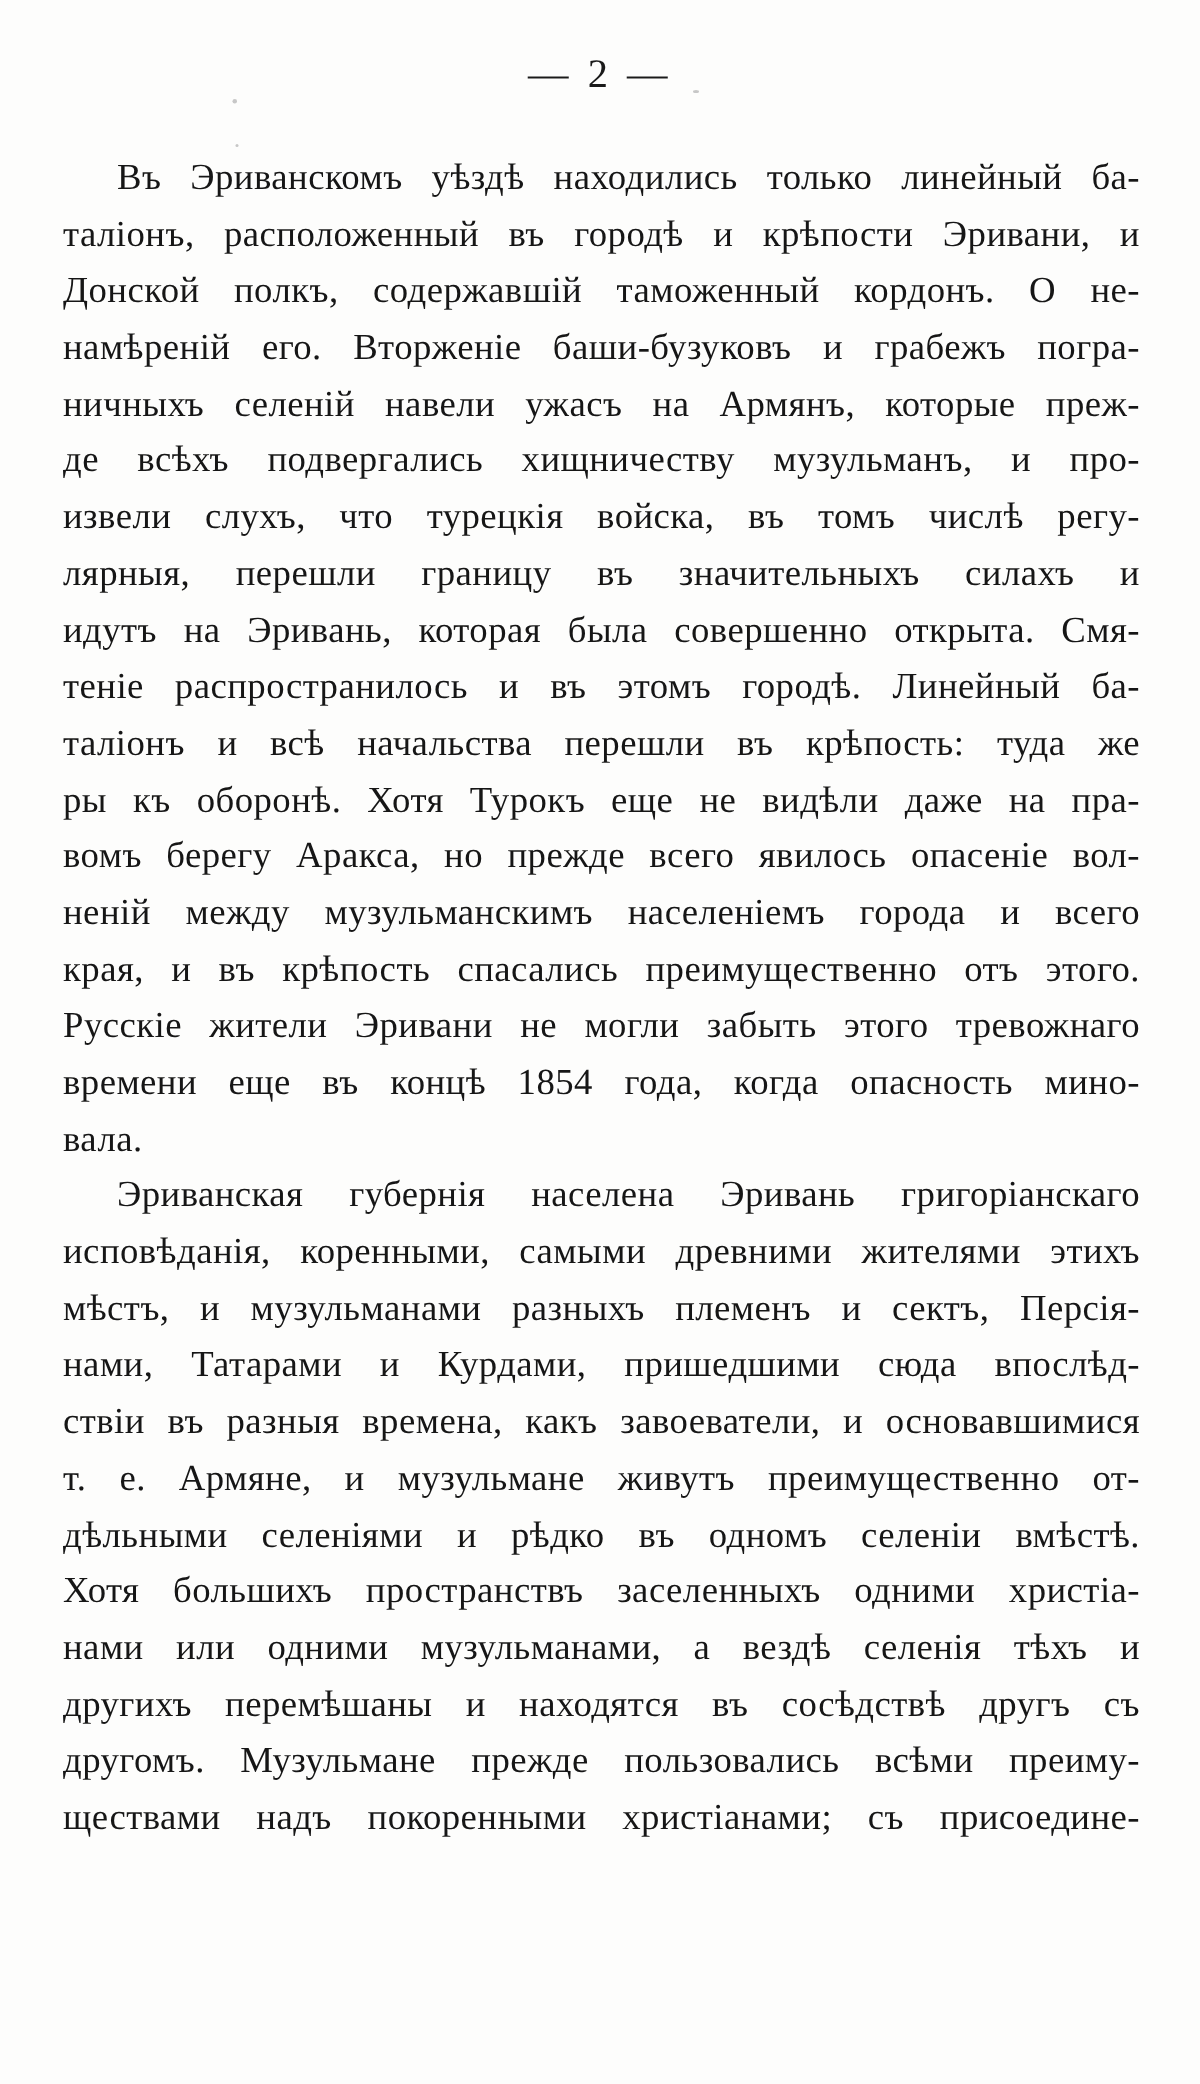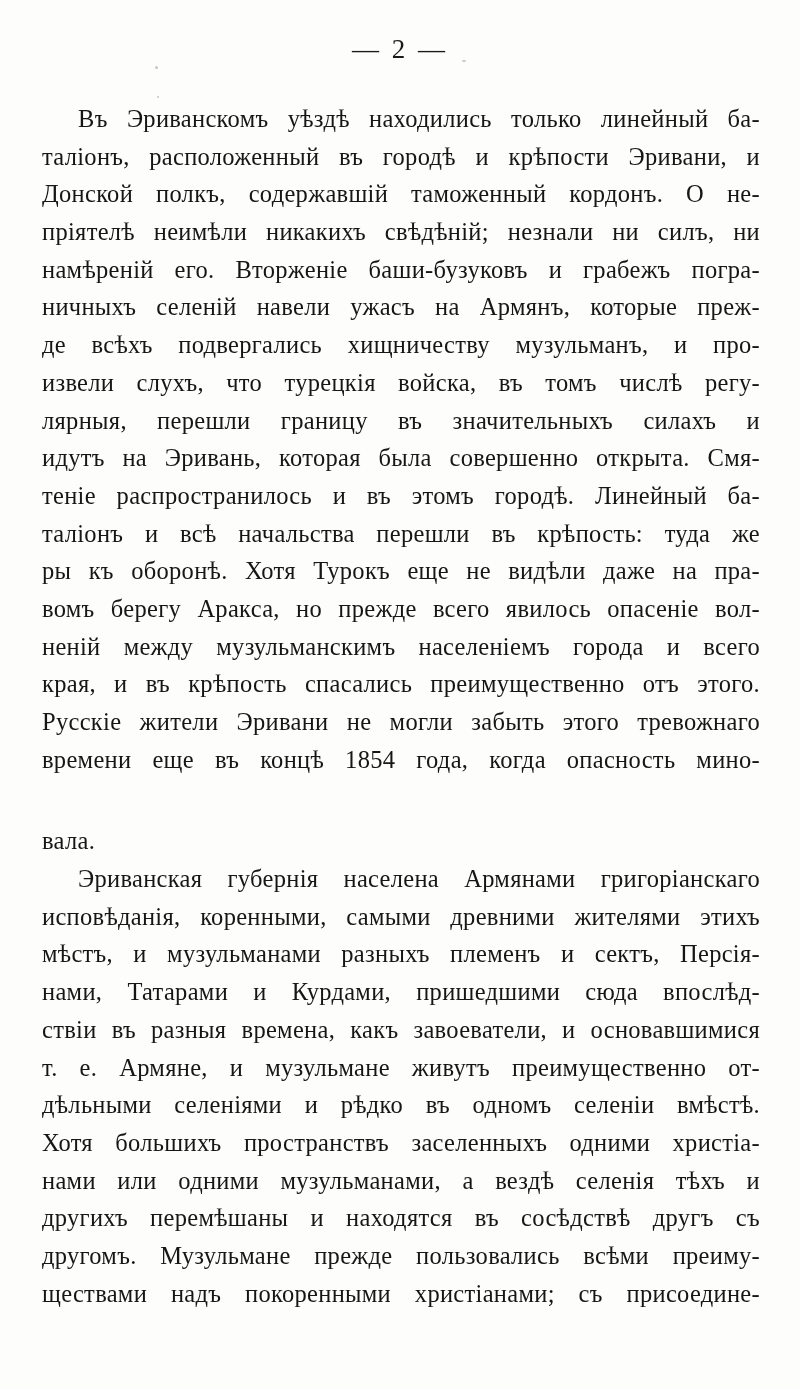--- a/index.html
+++ b/index.html
@@ -42,57 +42,55 @@
     text-align: justify;
     text-align-last: justify;
     white-space: normal;
     overflow: visible;
   }
   .line.indent {
     text-indent: 36px;
   }
   .line.para-end {
     text-align-last: left;
-    margin-top: 44px;
   }
   
   .speck {
     position: absolute;
     background: #9a9a9a;
     border-radius: 50%;
     opacity: 0.55;
   }
 </style>
 </head>
 <body>
 
 <div class="page">
   <div class="page-header">— 2 —</div>
 
   <div class="text-block">
       <div class="line indent">Въ Эриванскомъ уѣздѣ находились только линейный ба-</div>
       <div class="line">таліонъ, расположенный въ городѣ и крѣпости Эривани, и</div>
       <div class="line">Донской полкъ, содержавшій таможенный кордонъ. О не-</div>
-      <div class="line">пріятелѣ неимѣли никакихъ свѣдѣній; незнали ни силъ, ни</div>
       <div class="line">намѣреній его. Вторженіе баши-бузуковъ и грабежъ погра-</div>
       <div class="line">ничныхъ селеній навели ужасъ на Армянъ, которые преж-</div>
       <div class="line">де всѣхъ подвергались хищничеству музульманъ, и про-</div>
       <div class="line">извели слухъ, что турецкія войска, въ томъ числѣ регу-</div>
       <div class="line">лярныя, перешли границу въ значительныхъ силахъ и</div>
       <div class="line">идутъ на Эривань, которая была совершенно открыта. Смя-</div>
       <div class="line">теніе распространилось и въ этомъ городѣ. Линейный ба-</div>
       <div class="line">таліонъ и всѣ начальства перешли въ крѣпость: туда же</div>
       <div class="line">ры къ оборонѣ. Хотя Турокъ еще не видѣли даже на пра-</div>
       <div class="line">вомъ берегу Аракса, но прежде всего явилось опасеніе вол-</div>
       <div class="line">неній между музульманскимъ населеніемъ города и всего</div>
       <div class="line">края, и въ крѣпость спасались преимущественно отъ этого.</div>
       <div class="line">Русскіе жители Эривани не могли забыть этого тревожнаго</div>
       <div class="line">времени еще въ концѣ 1854 года, когда опасность мино-</div>
       <div class="line para-end">вала.</div>
-      <div class="line indent">Эриванская губернія населена Армянами григоріанскаго</div>
+      <div class="line indent">Эриванская губернія населена Эривань григоріанскаго</div>
       <div class="line">исповѣданія, коренными, самыми древними жителями этихъ</div>
       <div class="line">мѣстъ, и музульманами разныхъ племенъ и сектъ, Персія-</div>
       <div class="line">нами, Татарами и Курдами, пришедшими сюда впослѣд-</div>
       <div class="line">ствіи въ разныя времена, какъ завоеватели, и основавшимися</div>
       <div class="line">т. е. Армяне, и музульмане живутъ преимущественно от-</div>
       <div class="line">дѣльными селеніями и рѣдко въ одномъ селеніи вмѣстѣ.</div>
       <div class="line">Хотя большихъ пространствъ заселенныхъ одними христіа-</div>
       <div class="line">нами или одними музульманами, а вездѣ селенія тѣхъ и</div>
       <div class="line">другихъ перемѣшаны и находятся въ сосѣдствѣ другъ съ</div>
       <div class="line">другомъ. Музульмане прежде пользовались всѣми преиму-</div>

